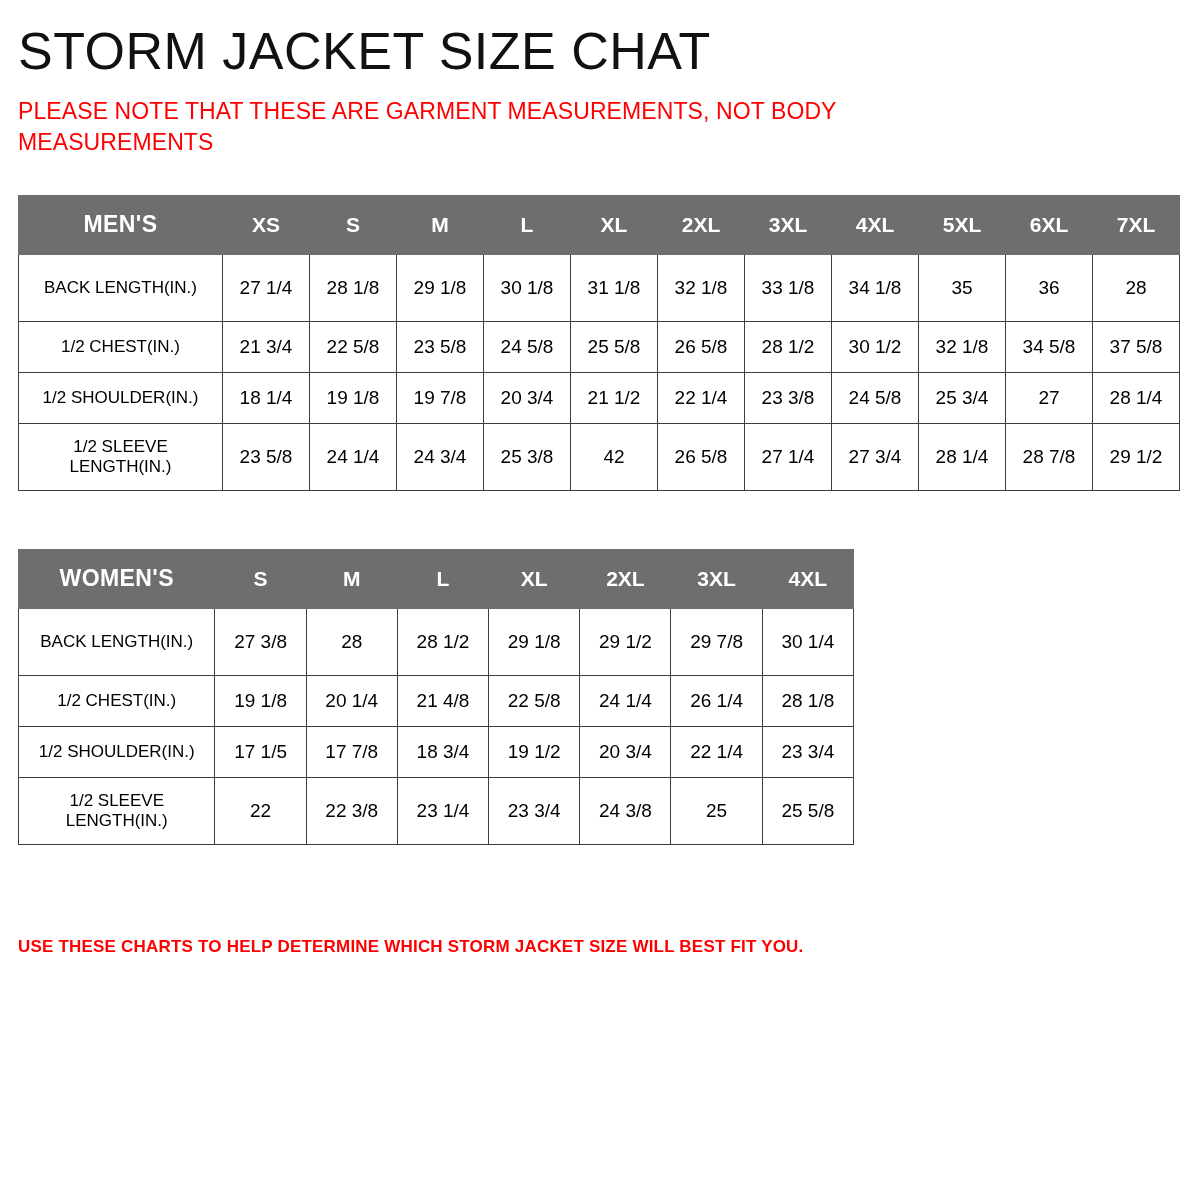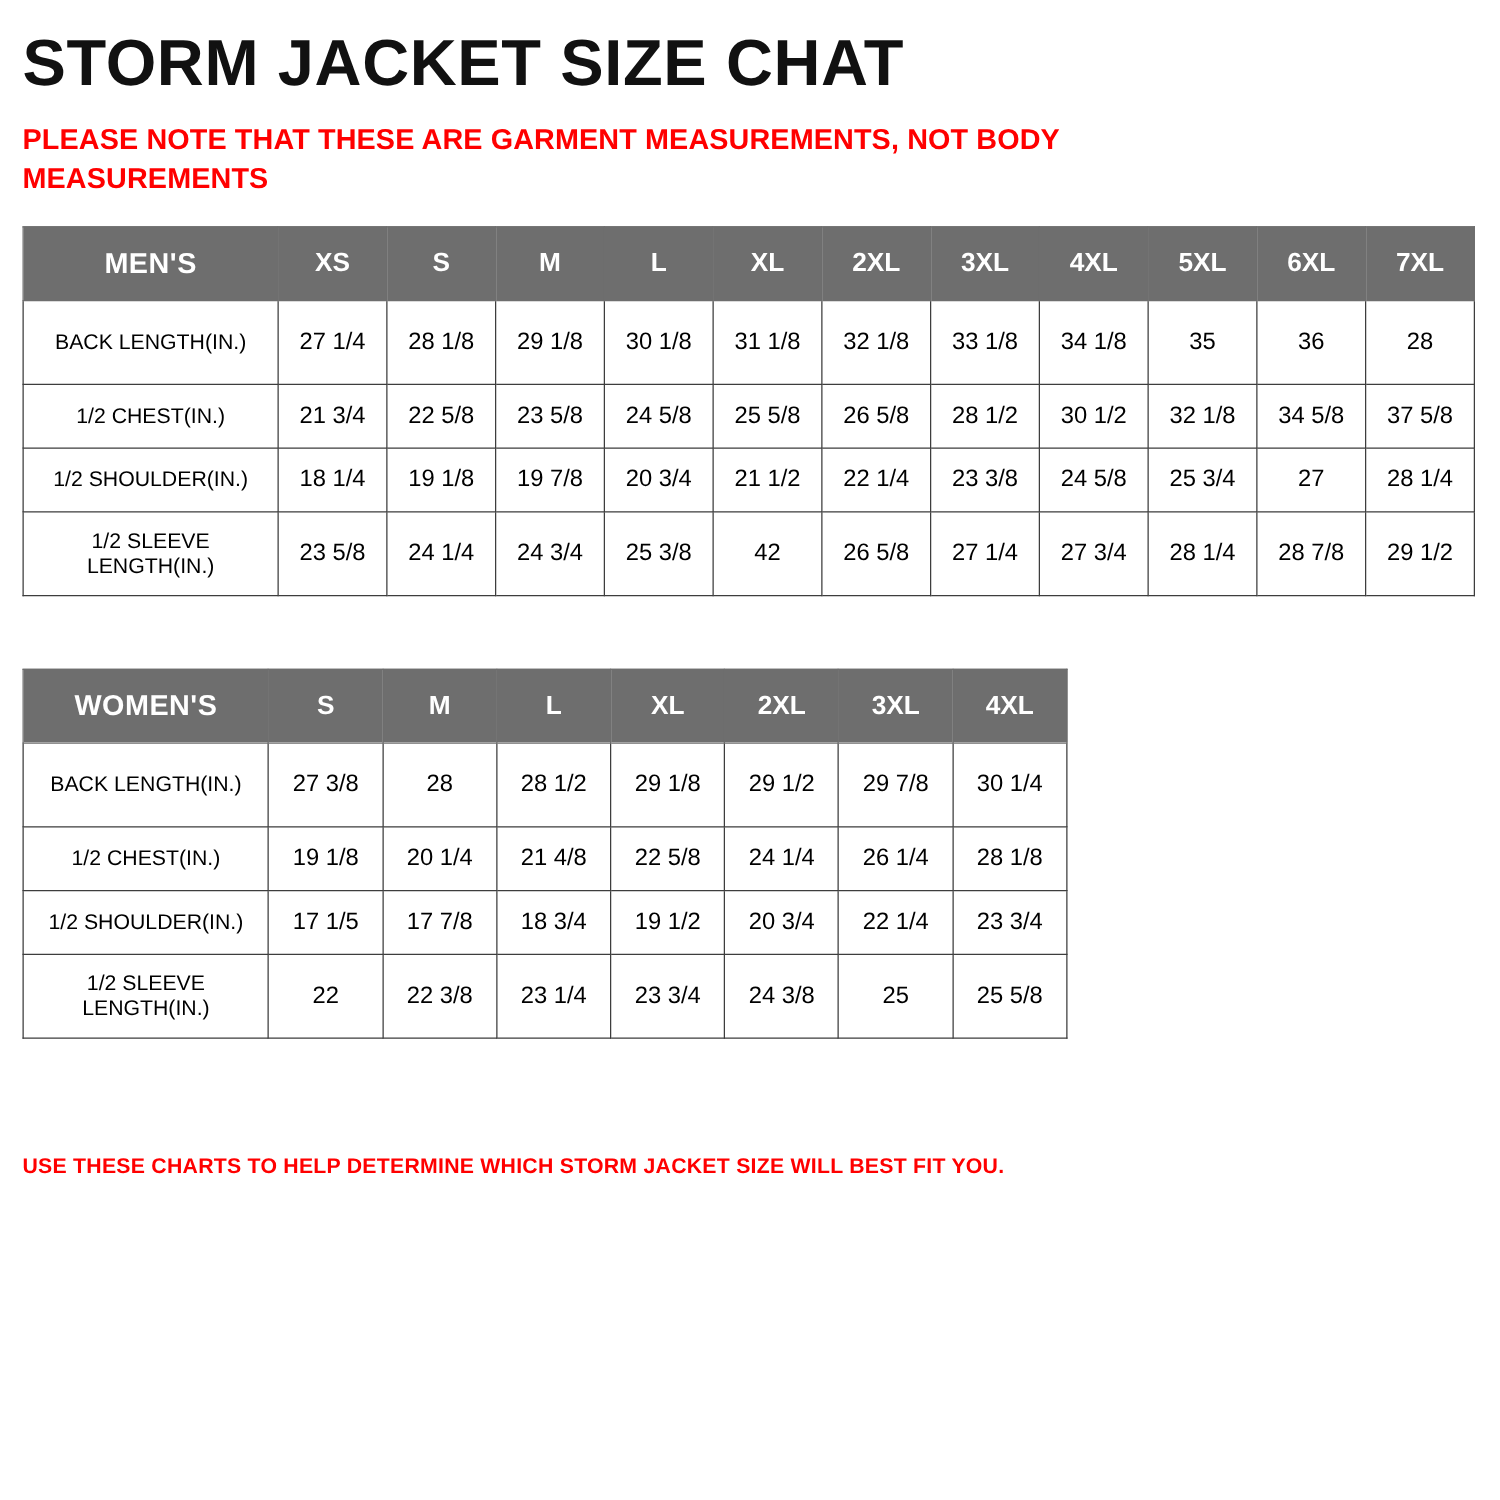--- a/index.html
+++ b/index.html
@@ -16,30 +16,30 @@
   }
   .page {
     position: relative;
     width: 1200px;
     height: 1200px;
     box-sizing: border-box;
     padding: 0 18px;
   }
   .title {
     font-size: 52px;
-    font-weight: bold;
+    font-weight: normal;
     letter-spacing: 0.5px;
     margin: 22px 0 0 0;
     line-height: 1.12;
     color: #111111;
   }
   .note {
     color: #ff0000;
     font-size: 23px;
-    font-weight: bold;
+    font-weight: normal;
     line-height: 1.32;
     margin: 16px 0 0 0;
     max-width: 960px;
     letter-spacing: 0.1px;
   }
   table.size-table {
     border-collapse: collapse;
     table-layout: fixed;
     margin: 0;
   }
@@ -70,21 +70,21 @@
   table.size-table tbody td.rowhead {
     font-weight: normal;
     font-size: 17px;
     padding: 2px 4px;
     line-height: 1.18;
   }
   table.size-table tbody tr.tall td {
     height: 62px;
   }
   
-  #mens-table { width: 1140px; margin-top: 24px; }
+  #mens-table { width: 1140px; margin-top: 38px; }
   #mens-table col.c0 { width: 204px; }
   #mens-table col.cx { width: 87px; }
   
   #womens-table { width: 836px; margin-top: 58px; }
   #womens-table col.c0 { width: 196px; }
   #womens-table col.cx { width: 91px; }
 
   .footer-note {
     color: #ff0000;
     font-size: 17px;

